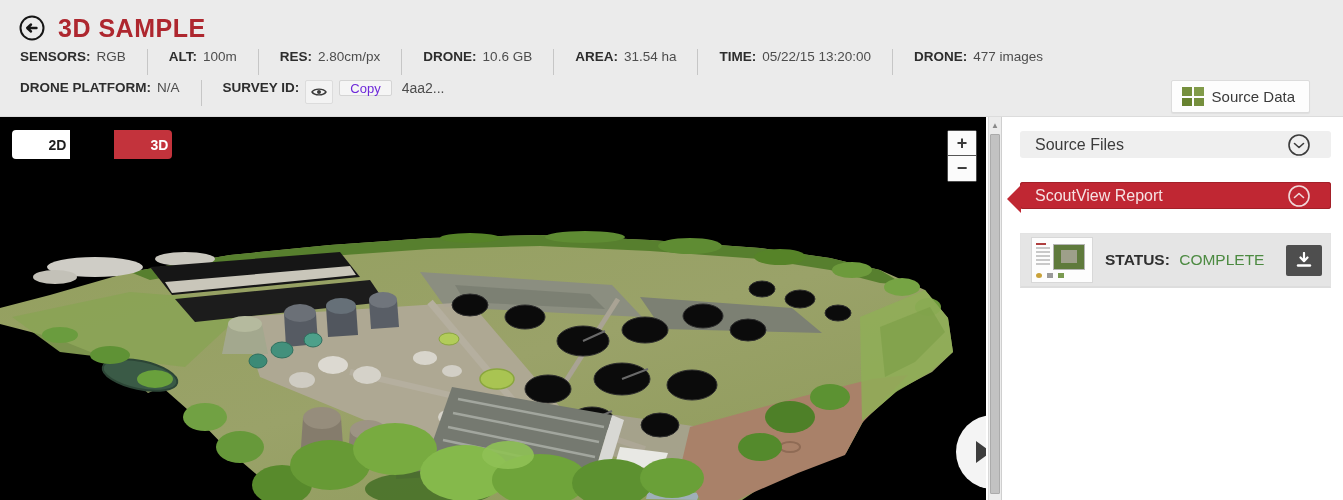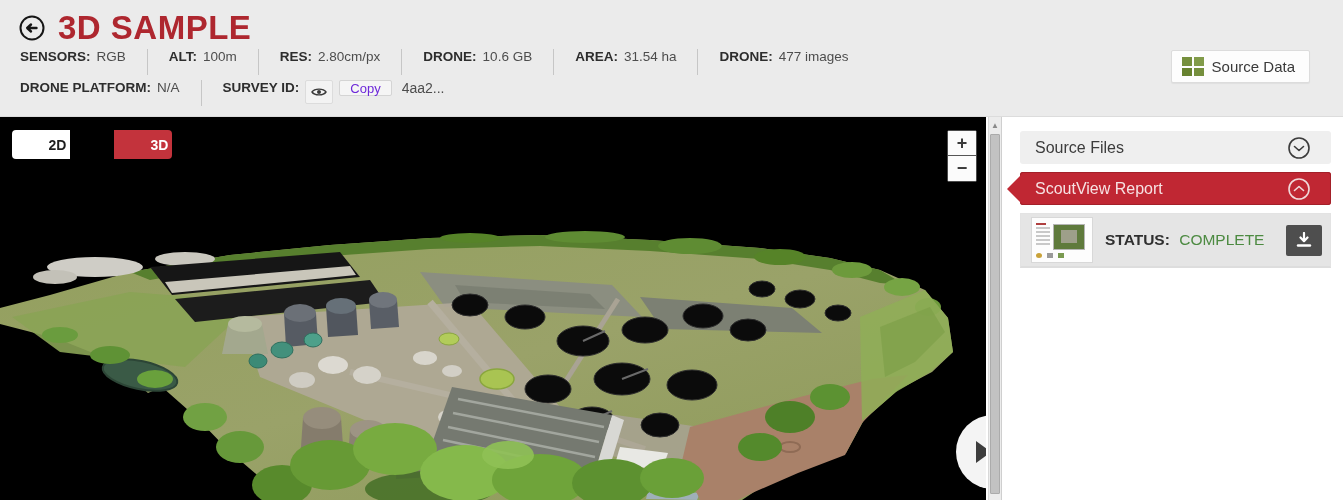--- a/index.html
+++ b/index.html
@@ -18,21 +18,21 @@
     border-bottom: 1px solid #dcdcdc;
     padding: 10px 0 0 18px;
   }
   .title-row { display: flex; align-items: center; gap: 12px; height: 36px; }
   .back-btn {
     width: 28px; height: 28px; border-radius: 50%;
     display: flex; align-items: center; justify-content: center;
     cursor: pointer; background: transparent;
   }
   .page-title {
-    font-size: 33px; font-weight: bold; color: #ae272f; letter-spacing: 0.5px;
+    font-size: 25px; font-weight: bold; color: #ae272f; letter-spacing: 0.5px;
   }
   .meta-row {
     display: flex; align-items: center; height: 30px; margin-top: 1px;
   }
   .meta-item {
     display: flex; align-items: flex-start; gap: 6px;
     padding: 0 21px; height: 26px;
     border-right: 1px solid #c6c6c6;
     font-size: 13.5px; white-space: nowrap;
   }
@@ -46,21 +46,21 @@
     cursor: pointer;
   }
   .copy-btn {
     height: 16px; padding: 0 10px; background: #f5f5f5; border: 1px solid #d4d4d4;
     border-radius: 2px; font-size: 13px; color: #6d28d9; cursor: pointer;
     font-family: "Liberation Sans", sans-serif;
   }
   .survey-id-value { color: #4d4d4d; font-size: 14px; margin-left: 4px; }
 
   .source-data-btn {
-    position: absolute; right: 33px; top: 50px;
+    position: absolute; right: 33px; top: 80px;
     height: 33px; padding: 0 14px 0 10px;
     background: #fdfdfd; border: 1px solid #dcdcdc; border-radius: 2px;
     display: flex; align-items: center; gap: 8px;
     font-size: 15px; color: #3a3a3a; cursor: pointer;
     box-shadow: 0 1px 1px rgba(0,0,0,0.05);
     font-family: "Liberation Sans", sans-serif;
   }
   .grid-icon { width: 22px; height: 19px; display: grid;
     grid-template-columns: 1fr 1fr; grid-template-rows: 1fr 1fr; gap: 2px; }
   .grid-icon span { display: block; }
@@ -124,23 +124,23 @@
     display: block; text-align: center; font-size: 8px; color: #8a8a8a;
     padding-top: 4px; height: 16px;
   }
   .scroll-thumb {
     position: absolute; left: 1px; right: 1px; top: 17px; bottom: 6px;
     background: #c2c2c2; border: 1px solid #ababab; border-radius: 1px;
   }
 
   .panel-stack { position: absolute; left: 34px; right: 12px; top: 14px; }
   .panel {
-    height: 33px; background: #efefef; border-radius: 3px;
+    height: 27px; background: #efefef; border-radius: 3px;
     display: flex; align-items: center; justify-content: space-between;
-    padding: 0 20px 0 15px; margin-bottom: 8px;
+    padding: 0 20px 0 15px; margin-bottom: 24px;
     font-size: 16px; color: #3c3c3c; cursor: pointer;
   }
   .panel-active {
     position: relative;
     background: #c02733; color: #f6e2e3;
     border-radius: 3px;
     box-shadow: inset 0 0 0 1px #a32029;
   }
   .panel-active::before {
     content: ""; position: absolute; left: -13px; top: 2.5px;
@@ -212,20 +212,24 @@
       <span class="meta-label">RES:</span>
       <span class="meta-value">2.80cm/px</span>
     </div>
     <div class="meta-item">
       <span class="meta-label">DRONE:</span>
       <span class="meta-value">10.6 GB</span>
     </div>
     <div class="meta-item">
       <span class="meta-label">AREA:</span>
       <span class="meta-value">31.54 ha</span>
+    </div>
+    <div class="meta-item">
+      <span class="meta-label">TIME:</span>
+      <span class="meta-value">05/22/15 13:20:00</span>
     </div>
     <div class="meta-item">
       <span class="meta-label">DRONE:</span>
       <span class="meta-value">477 images</span>
     </div>
   </div>
 
   <div class="meta-row">
     <div class="meta-item">
       <span class="meta-label">DRONE PLATFORM:</span>

